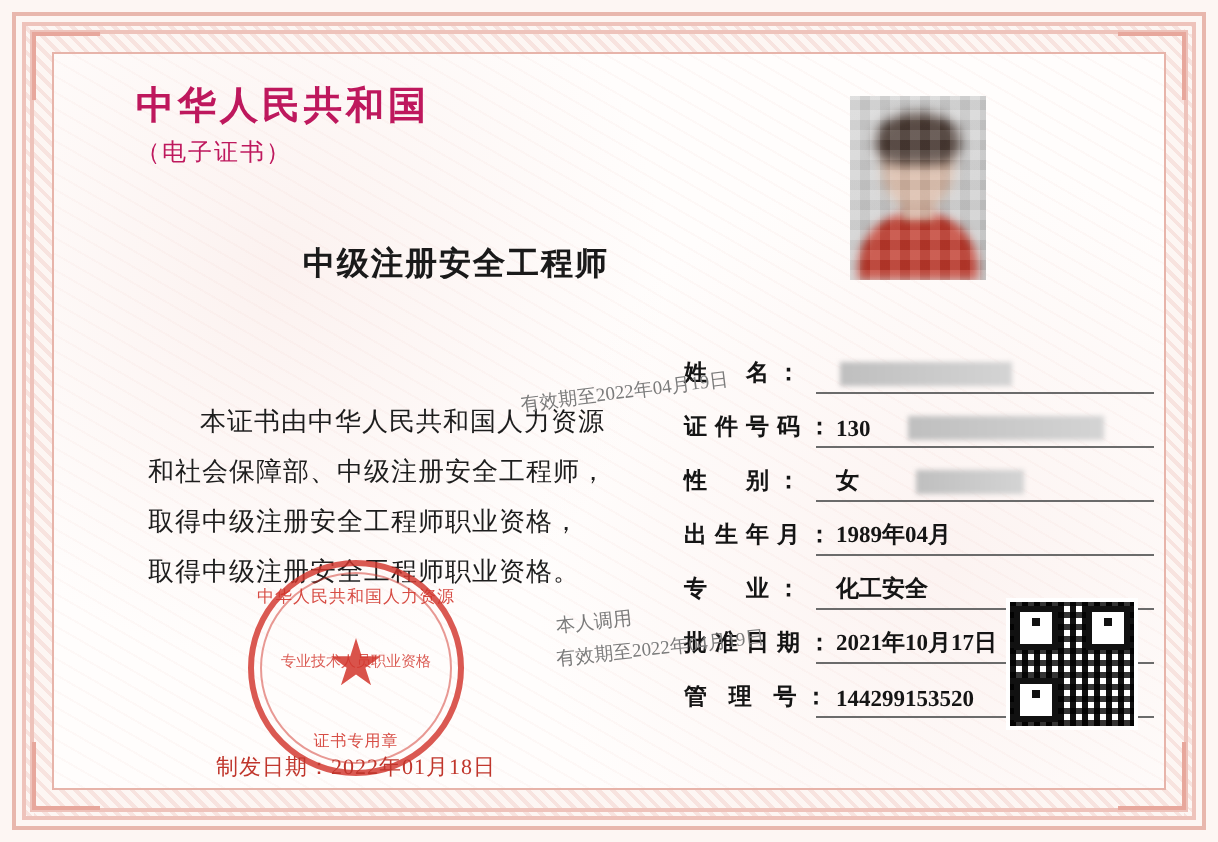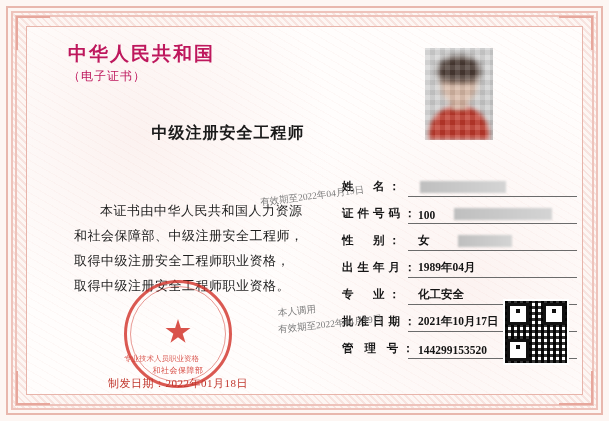--- a/index.html
+++ b/index.html
@@ -283,25 +283,24 @@
     opacity: 0.88;
     letter-spacing: 0.5px;
   }
   .seal-arc-top { top: 13px; }
   .seal-arc-bottom { bottom: 12px; font-size: 8px; line-height: 11px; }
   .seal-inner-label {
     position: absolute;
     left: 0;
     top: 46px;
     width: 108px;
-    text-align: left;
+    text-align: center;
     color: #d2352c;
     font-size: 7.5px;
     opacity: 0.8;
-    margin-top: 28px;
   }
 
   .issue-date {
     position: absolute;
     left: 76px;
     bottom: 0;
     font-size: 11px;
     color: #c0362c;
     letter-spacing: 0.5px;
   }
@@ -380,21 +379,21 @@
       <div class="field-row">
         <div class="field-label">姓　名：</div>
         <div class="field-value-wrap">
           <span class="field-value"></span>
           <span class="redact name"></span>
         </div>
       </div>
       <div class="field-row">
         <div class="field-label">证件号码：</div>
         <div class="field-value-wrap">
-          <span class="field-value">100</span>
+          <span class="field-value">130</span>
           <span class="redact idno"></span>
         </div>
       </div>
       <div class="field-row">
         <div class="field-label">性　别：</div>
         <div class="field-value-wrap">
           <span class="field-value">女</span>
           <span class="redact gender"></span>
         </div>
       </div>
@@ -425,23 +424,24 @@
       </div>
     </div>
 
     <div class="watermark-note wm-1">有效期至2022年04月19日</div>
     <div class="watermark-note wm-2">本人调用</div>
     <div class="watermark-note wm-3">有效期至2022年04月19日</div>
 
     <div class="seal">
       <div class="ring"></div>
       <div class="ring2"></div>
+      <div class="seal-arc-top">中华人民共和国人力资源</div>
       <div class="star"></div>
       <div class="seal-inner-label">专业技术人员职业资格</div>
-      <div class="seal-arc-bottom">和社会保障部</div>
+      <div class="seal-arc-bottom">证书专用章</div>
     </div>
 
     <div class="issue-date">制发日期：2022年01月18日</div>
 
     <div class="qr">
       <div class="fp tl">
           <i></i>
         </div>
       <div class="fp tr">
           <i></i>

